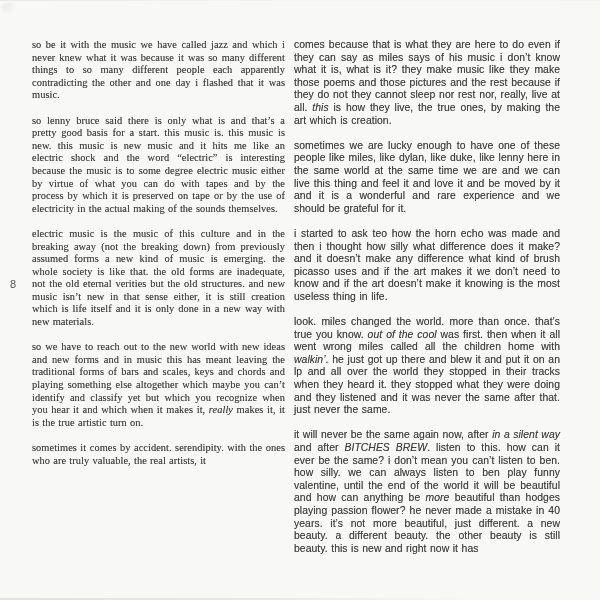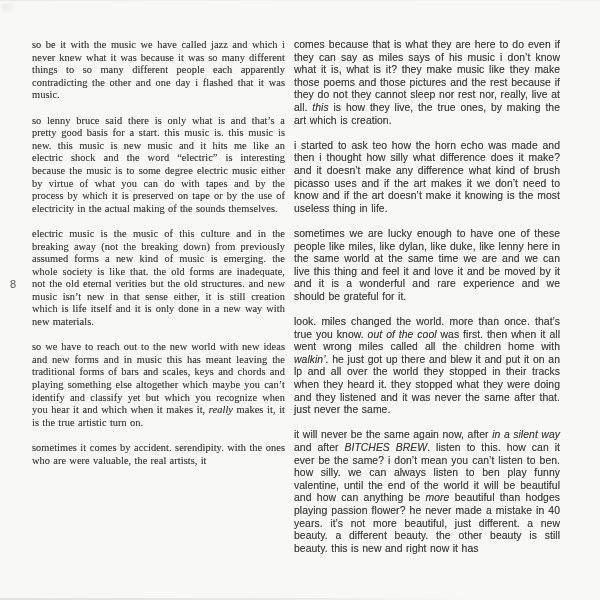--- a/index.html
+++ b/index.html
@@ -71,23 +71,23 @@
 
 <div class="page">
   <div class="edge-top"></div>
   <div class="corner-smudge"></div>
   <div class="page-number">8</div>
   <div class="col col-left">
       <p><span>so be it with the music we have called jazz and which i never knew what it was because it was so many different things to so many different people each apparently contradicting the other and one day i flashed that it was music.</span></p>
       <p><span>so lenny bruce said there is only what is and that’s a pretty good basis for a start. this music is. this music is new. this music is new music and it hits me like an electric shock and the word “electric” is interesting because the music is to some degree electric music either by virtue of what you can do with tapes and by the process by which it is preserved on tape or by the use of electricity in the actual making of the sounds themselves.</span></p>
       <p><span>electric music is the music of this culture and in the breaking away (not the breaking down) from previously assumed forms a new kind of music is emerging. the whole society is like that. the old forms are inadequate, not the old eternal verities but the old structures. and new music isn’t new in that sense either, it is still creation which is life itself and it is only done in a new way with new materials.</span></p>
       <p><span>so we have to reach out to the new world with new ideas and new forms and in music this has meant leaving the traditional forms of bars and scales, keys and chords and playing something else altogether which maybe you can’t identify and classify yet but which you recognize when you hear it and which when it makes it, </span><em>really</em><span> makes it, it is the true artistic turn on.</span></p>
-      <p><span>sometimes it comes by accident. serendipity. with the ones who are were valuable, the real artists, it</span></p>
+      <p><span>sometimes it comes by accident. serendipity. with the ones who are truly valuable, the real artists, it</span></p>
     </div>
   <div class="col col-right">
       <p><span>comes because that is what they are here to do even if they can say as miles says of his music i don’t know what it is, what is it? they make music like they make those poems and those pictures and the rest because if they do not they cannot sleep nor rest nor, really, live at all. </span><em>this</em><span> is how they live, the true ones, by making the art which is creation.</span></p>
+      <p><span>sometimes we are lucky enough to have one of these people like miles, like dylan, like duke, like lenny here in the same world at the same time we are and we can live this thing and feel it and love it and be moved by it and it is a wonderful and rare experience and we should be grateful for it.</span></p>
       <p><span>i started to ask teo how the horn echo was made and then i thought how silly what difference does it make? and it doesn’t make any difference what kind of brush picasso uses and if the art makes it we don’t need to know and if the art doesn’t make it knowing is the most useless thing in life.</span></p>
-      <p><span>sometimes we are lucky enough to have one of these people like miles, like dylan, like duke, like lenny here in the same world at the same time we are and we can live this thing and feel it and love it and be moved by it and it is a wonderful and rare experience and we should be grateful for it.</span></p>
       <p><span>look. miles changed the world. more than once. that’s true you know. </span><em>out of the cool</em><span> was first. then when it all went wrong miles called all the children home with </span><em>walkin’</em><span>. he just got up there and blew it and put it on an lp and all over the world they stopped in their tracks when they heard it. they stopped what they were doing and they listened and it was never the same after that. just never the same.</span></p>
       <p><span>it will never be the same again now, after </span><em>in a silent way</em><span> and after </span><em>BITCHES BREW</em><span>. listen to this. how can it ever be the same? i don’t mean you can’t listen to ben. how silly. we can always listen to ben play funny valentine, until the end of the world it will be beautiful and how can anything be </span><em>more</em><span> beautiful than hodges playing passion flower? he never made a mistake in 40 years. it’s not more beautiful, just different. a new beauty. a different beauty. the other beauty is still beauty. this is new and right now it has</span></p>
     </div>
   <div class="edge-bottom"></div>
 </div>
 
 </body></html>

